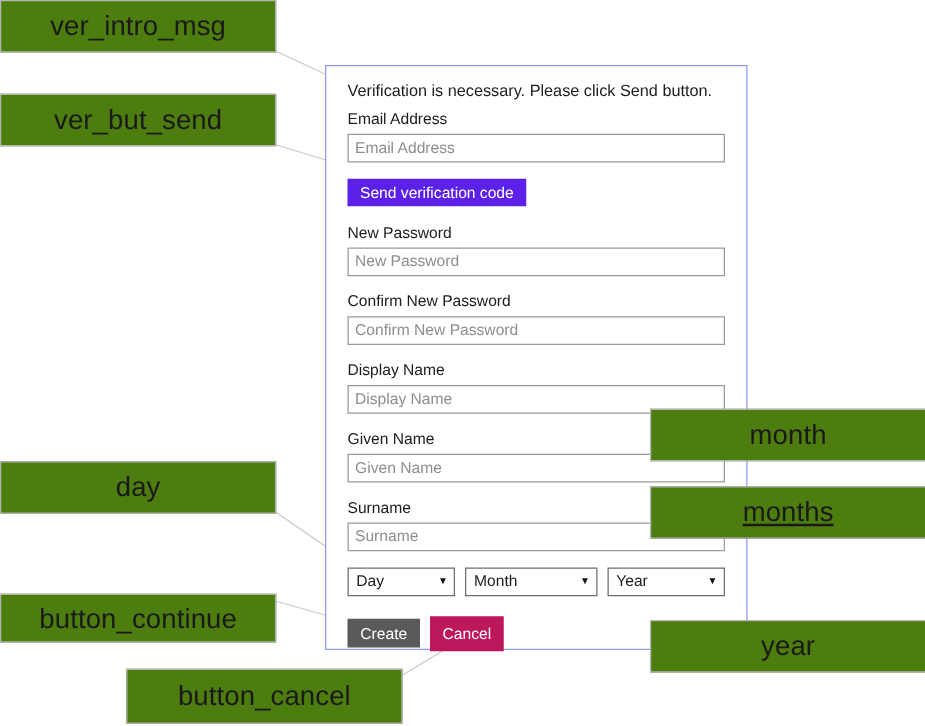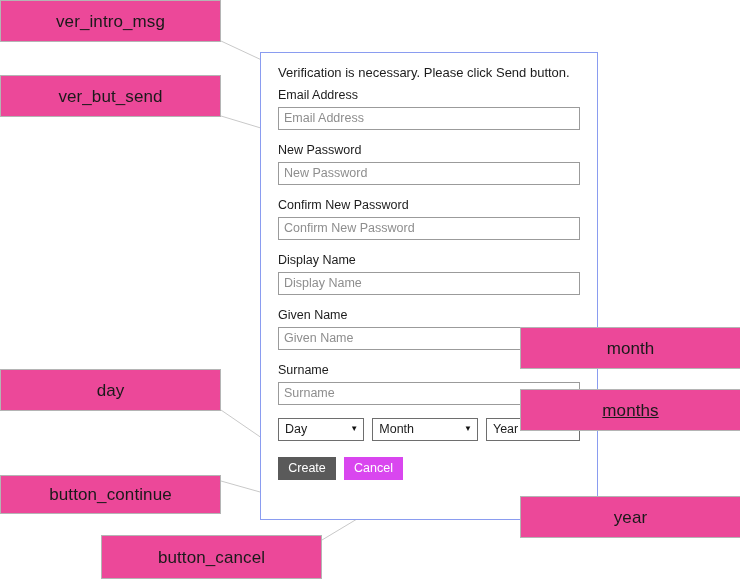--- a/index.html
+++ b/index.html
@@ -22,24 +22,24 @@
     left: 0; top: 0;
     width: 740px; height: 581px;
     pointer-events: none;
     z-index: 1;
   }
 
   
   .callout {
     position: absolute;
     box-sizing: border-box;
-    background: #ec4899;
+    background: #4d7c0f;
     border: 1px solid #b4b4b4;
     color: #1a1a1a;
-    font-size: 17px;
+    font-size: 22px;
     line-height: 1;
     display: flex;
     align-items: center;
     justify-content: center;
     z-index: 3;
     letter-spacing: .1px;
   }
 
   
   #form-panel {
@@ -105,22 +105,22 @@
     height: 22px;
     margin: 0 0 14px 0;
   }
   .btn-create {
     background: #5a5a5a;
     height: 23px;
     min-width: 58px;
     margin-right: 8px;
   }
   .btn-cancel {
-    background: #d946ef;
-    height: 23px;
+    background: #be185d;
+    height: 28px;
     min-width: 58px;
   }
 
   .dob-row {
     display: flex;
     gap: 8px;
     margin-bottom: 16px;
   }
   .sel {
     box-sizing: border-box;
@@ -168,20 +168,21 @@
 </svg>
 
 <div id="form-panel">
   <div class="panel-inner">
 
     <p class="intro-msg">Verification is necessary. Please click Send button.</p>
 
     <div class="field-label">Email Address</div>
     <input class="text-input" type="text" placeholder="Email Address" style="">
 
+    <button class="btn btn-send">Send verification code</button>
 
     <div class="field-label">New Password</div>
     <input class="text-input" type="text" placeholder="New Password" style="">
 
     <div class="field-label">Confirm New Password</div>
     <input class="text-input" type="text" placeholder="Confirm New Password" style="">
 
     <div class="field-label">Display Name</div>
     <input class="text-input" type="text" placeholder="Display Name" style="">
 

